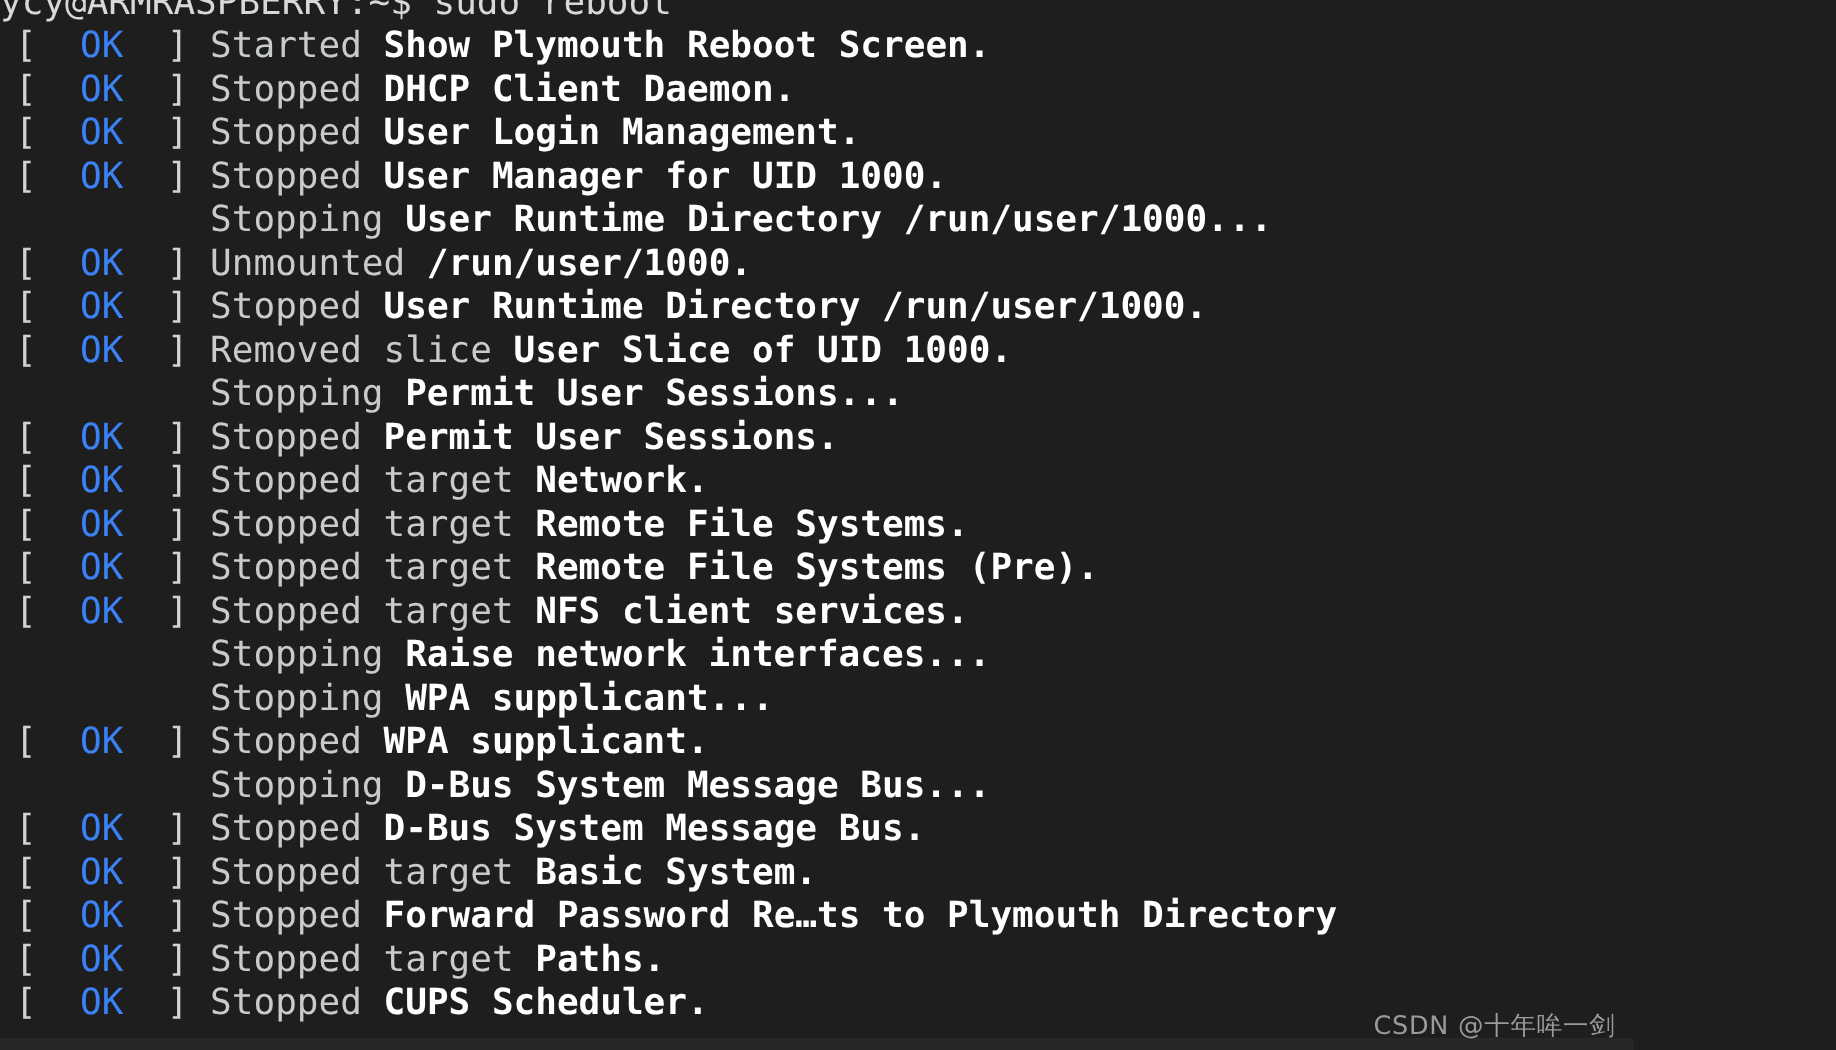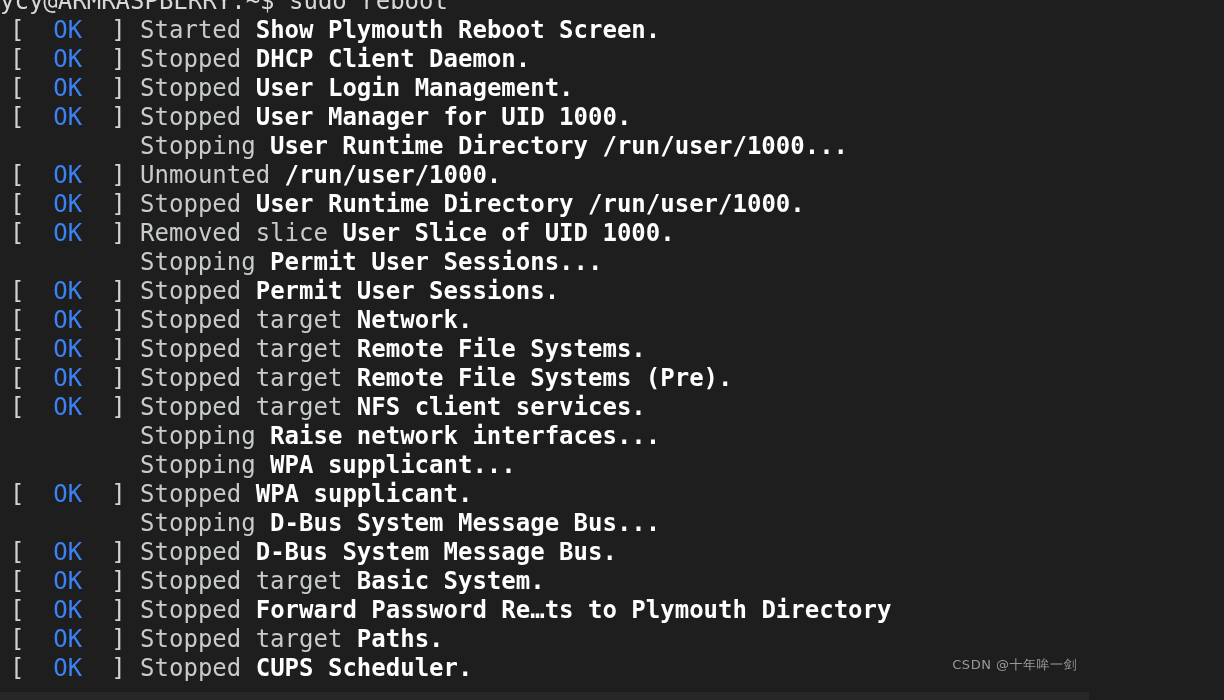--- a/index.html
+++ b/index.html
@@ -75,24 +75,24 @@
     position: absolute;
     left: 0;
     bottom: 0;
     width: 1224px;
     height: 8px;
     background: #272727;
   }
   #watermark {
     position: absolute;
     right: 12px;
-    bottom: 25px;
+    bottom: 6px;
     color: #9a9a9a;
     font-family: "DejaVu Sans", "Liberation Sans", sans-serif;
-    font-size: 13px;
+    font-size: 17px;
     line-height: 20px;
     white-space: pre;
     letter-spacing: 0.5px;
   }
 </style>
 </head>
 <body>
 
 <div id="terminal">
 

